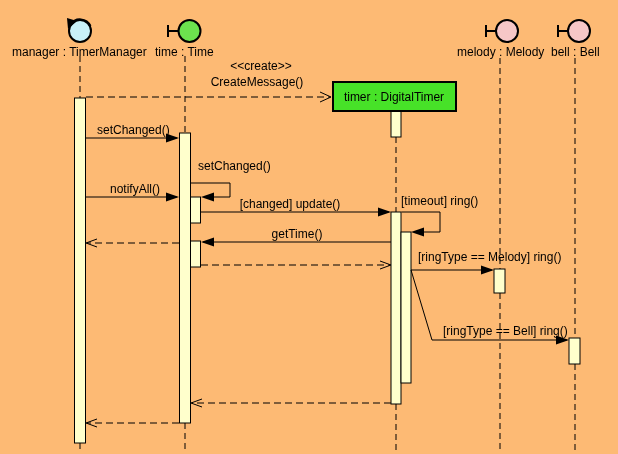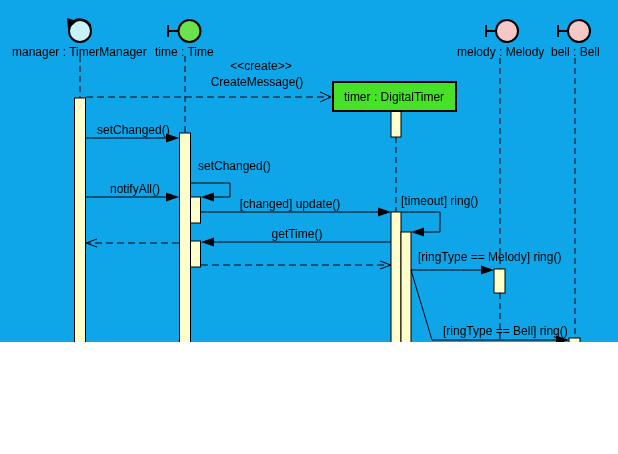--- a/index.html
+++ b/index.html
@@ -1,16 +1,16 @@
 <!DOCTYPE html>
 <html><head>
 <meta charset="utf-8">
 <style>
   html,body{margin:0;padding:0;background:#ffffff;}
-  #canvas-wrap{position:relative;width:618px;height:342px;background:#0ea5e9;overflow:hidden;}
+  #canvas-wrap{position:relative;width:618px;height:454px;background:#fdba74;overflow:hidden;}
   svg{display:block;}
   text{font-family:"Liberation Sans", sans-serif;font-size:12px;fill:#000000;}
   .head-label{font-size:12px;}
   .msg-label{font-size:12px;}
   .solid{stroke:#000;stroke-width:1;fill:none;}
   .thick{stroke:#000;stroke-width:2;fill:none;}
   .dashedline{stroke:#000;stroke-width:1;fill:none;stroke-dasharray:7,4;}
   .lifeline{stroke:#000;stroke-width:1;fill:none;stroke-dasharray:6,4;}
   .activation{stroke:#000;stroke-width:1;}
   .filled-head{fill:#000;stroke:none;}

